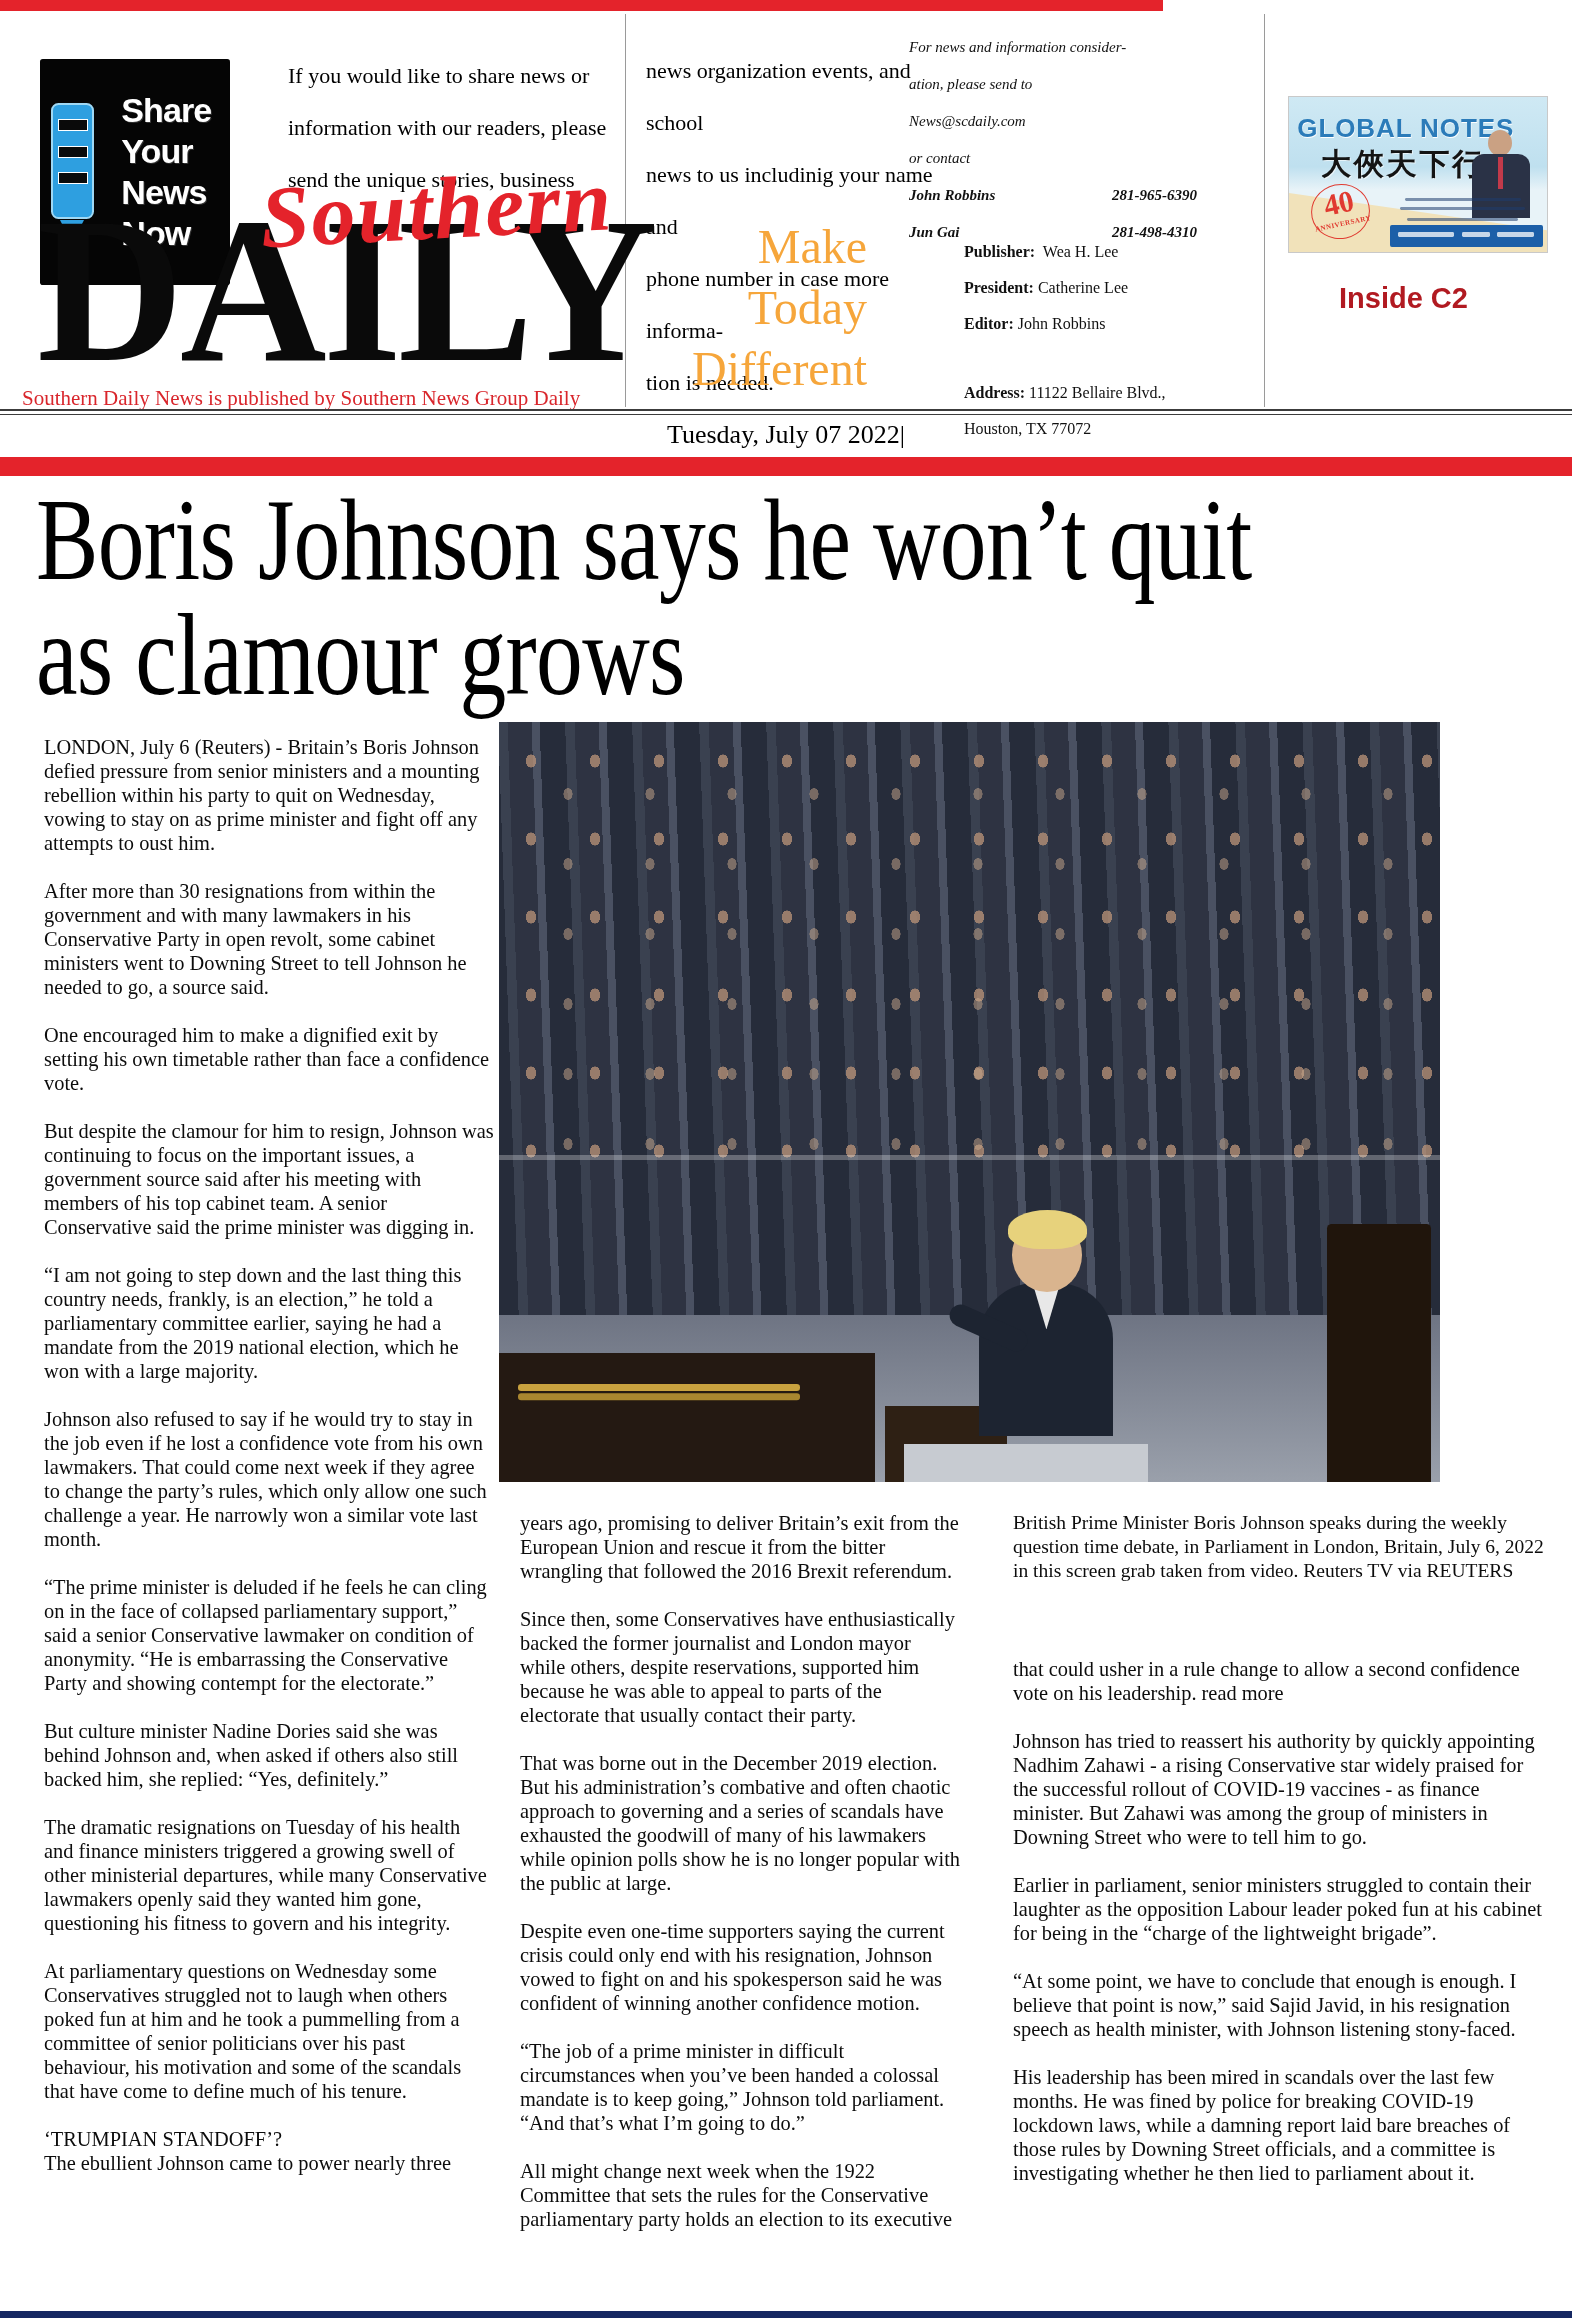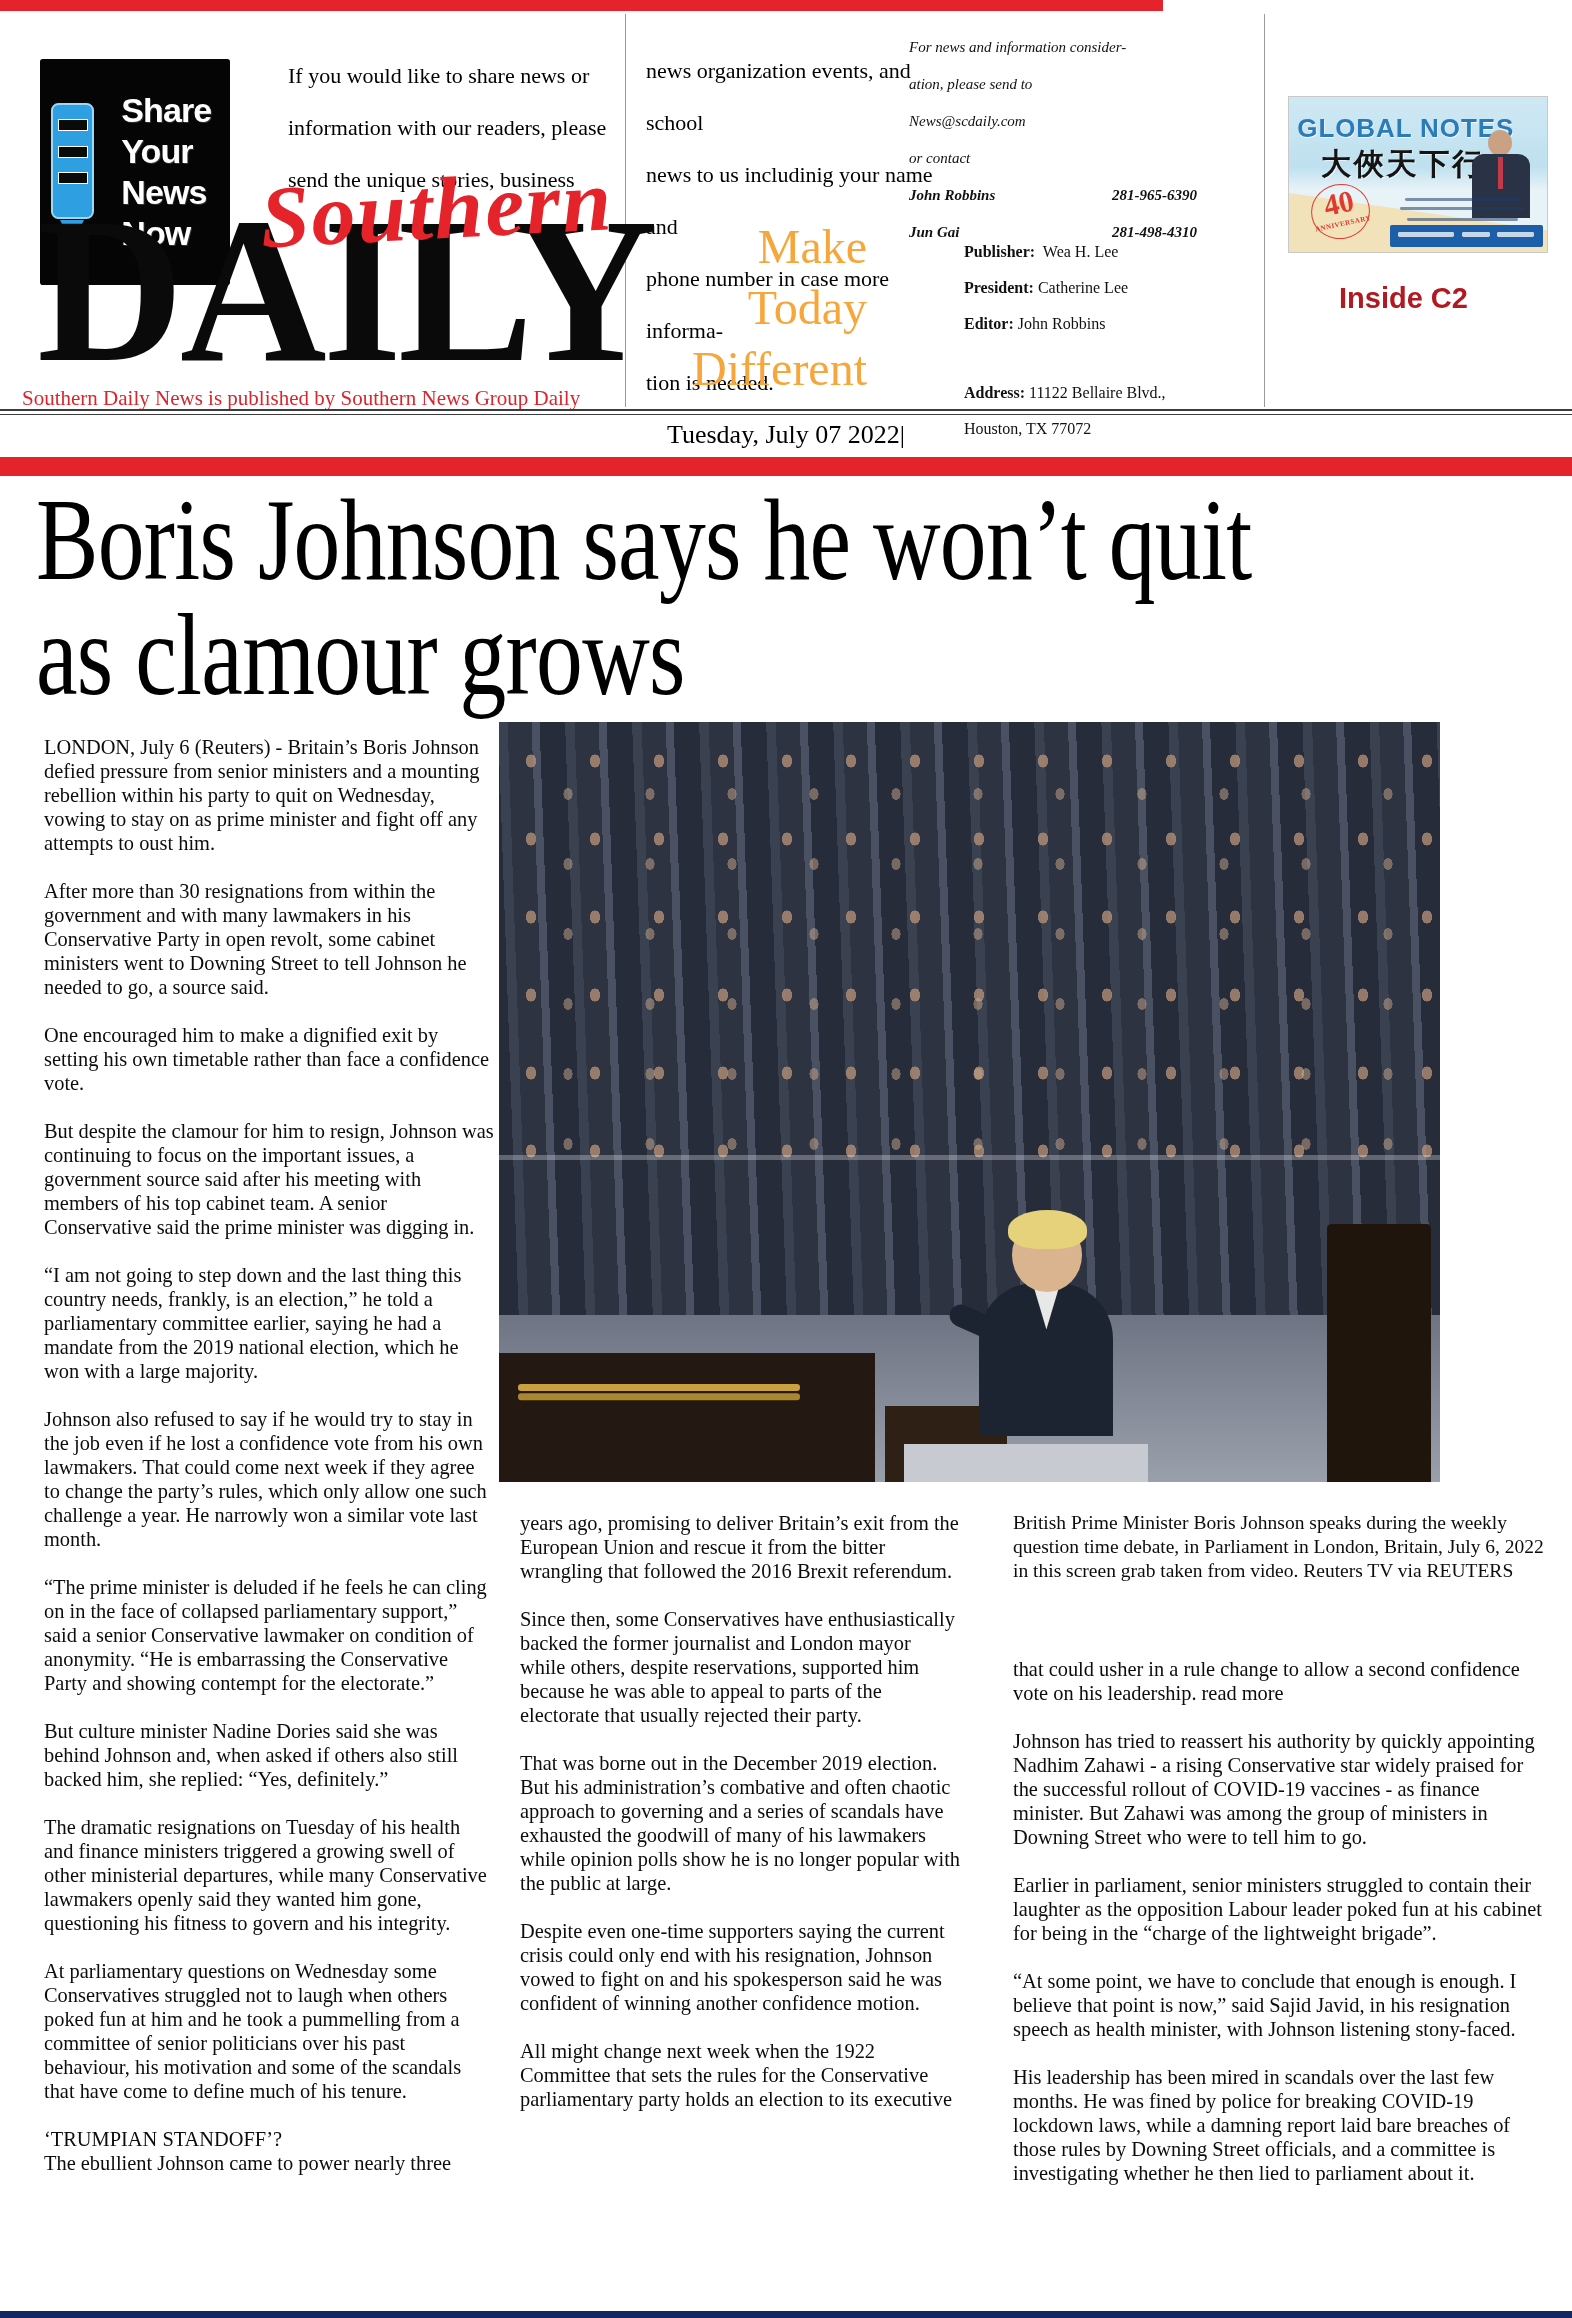--- a/index.html
+++ b/index.html
@@ -233,23 +233,24 @@
     <p>“The prime minister is deluded if he feels he can cling on in the face of collapsed parliamentary support,” said a senior Conservative lawmaker on condition of anonymity. “He is embarrassing the Conservative Party and showing contempt for the electorate.”</p>
     <p>But culture minister Nadine Dories said she was behind Johnson and, when asked if others also still backed him, she replied: “Yes, definitely.”</p>
     <p>The dramatic resignations on Tuesday of his health and finance ministers triggered a growing swell of other ministerial departures, while many Conservative lawmakers openly said they wanted him gone, questioning his fitness to govern and his integrity.</p>
     <p>At parliamentary questions on Wednesday some Conservatives struggled not to laugh when others poked fun at him and he took a pummelling from a committee of senior politicians over his past behaviour, his motivation and some of the scandals that have come to define much of his tenure.</p>
     <p class="standoff">‘TRUMPIAN STANDOFF’?</p>
     <p>The ebullient Johnson came to power nearly three</p>
   </div>
 
   <div class="col col-mid">
     <p>years ago, promising to deliver Britain’s exit from the European Union and rescue it from the bitter wrangling that followed the 2016 Brexit referendum.</p>
-    <p>Since then, some Conservatives have enthusiastically backed the former journalist and London mayor while others, despite reservations, supported him because he was able to appeal to parts of the electorate that usually rejected their party.</p>
+    <p>Since then, some Conservatives have enthusiastically backed the former journalist and London mayor while others, despite reservations, supported him because he was able to appeal to parts of the electorate that usually contact their party.</p>
     <p>That was borne out in the December 2019 election. But his administration’s combative and often chaotic approach to governing and a series of scandals have exhausted the goodwill of many of his lawmakers while opinion polls show he is no longer popular with the public at large.</p>
     <p>Despite even one-time supporters saying the current crisis could only end with his resignation, Johnson vowed to fight on and his spokesperson said he was confident of winning another confidence motion.</p>
+    <p>“The job of a prime minister in difficult circumstances when you’ve been handed a colossal mandate is to keep going,” Johnson told parliament. “And that’s what I’m going to do.”</p>
     <p>All might change next week when the 1922 Committee that sets the rules for the Conservative parliamentary party holds an election to its executive</p>
   </div>
 
   <div class="col col-right">
     <p class="caption">British Prime Minister Boris Johnson speaks during the weekly question time debate, in Parliament in London, Britain, July 6, 2022 in this screen grab taken from video. Reuters TV via REUTERS</p>
     <p class="first-par">that could usher in a rule change to allow a second confidence vote on his leadership. read more</p>
     <p>Johnson has tried to reassert his authority by quickly appointing Nadhim Zahawi - a rising Conservative star widely praised for the successful rollout of COVID-19 vaccines - as finance minister. But Zahawi was among the group of ministers in Downing Street who were to tell him to go.</p>
     <p>Earlier in parliament, senior ministers struggled to contain their laughter as the opposition Labour leader poked fun at his cabinet for being in the “charge of the lightweight brigade”.</p>
     <p>“At some point, we have to conclude that enough is enough. I believe that point is now,” said Sajid Javid, in his resignation speech as health minister, with Johnson listening stony-faced.</p>
     <p>His leadership has been mired in scandals over the last few months. He was fined by police for breaking COVID-19 lockdown laws, while a damning report laid bare breaches of those rules by Downing Street officials, and a committee is investigating whether he then lied to parliament about it.</p>

